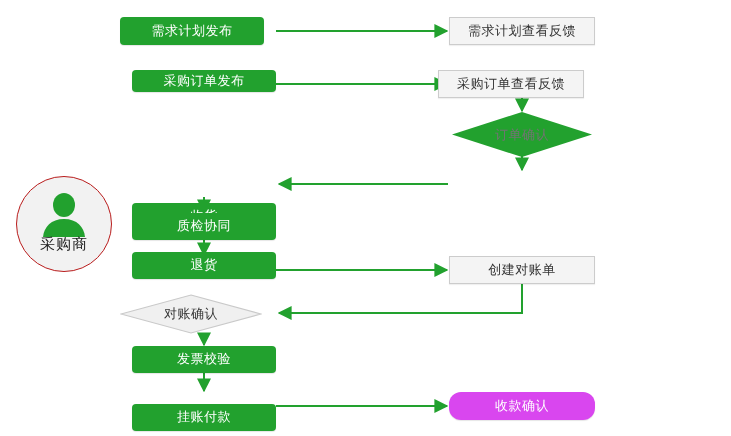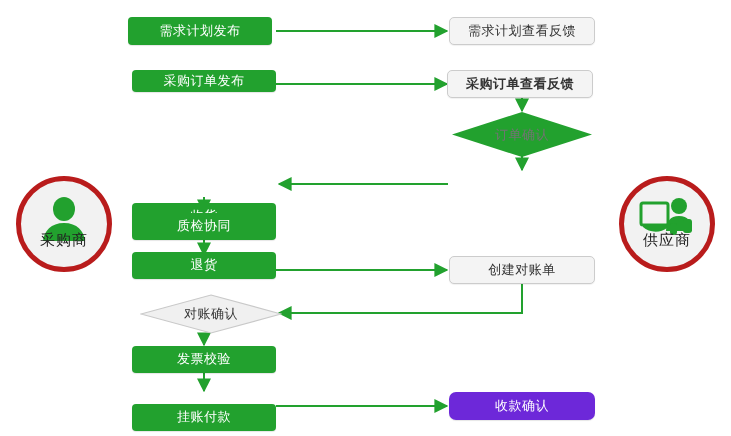--- a/index.html
+++ b/index.html
@@ -42,27 +42,27 @@
   .node.green {
     background: #22a12e;
     color: #ffffff;
     border-radius: 4px;
     box-shadow: 0 1px 1px rgba(0,0,0,0.10);
   }
   .node.grey {
     background: #f4f4f4;
     color: #333333;
     border: 1px solid #cccccc;
-    border-radius: 5px;
+    border-radius: 0;
     box-shadow: 0 1px 1px rgba(0,0,0,0.06);
   }
   .node.red {
-    background: #6d28d9;
+    background: #d946ef;
     color: #ffffff;
-    border-radius: 7px;
+    border-radius: 12px;
     box-shadow: 0 1px 1px rgba(0,0,0,0.10);
   }
 
   
   .diamond {
     position: absolute;
     z-index: 3;
   }
   .diamond .dshape {
     position: absolute;
@@ -87,21 +87,21 @@
   .diamond.green .dlabel { color: #737373; }
   .diamond.grey .dlabel { color: #333333; }
 
   
   .actor {
     position: absolute;
     width: 96px;
     height: 96px;
     border-radius: 50%;
     background: #f2f2f2;
-    border: 5px solid #b91c1c;
+    border: 1px solid #b91c1c;
     box-sizing: border-box;
     z-index: 3;
     font-family: Liberation Mono, monospace;
   }
   .actor .glyph {
     position: absolute;
     left: 50%;
     top: 16px;
     transform: translateX(-50%);
   }
@@ -158,59 +158,46 @@
   <div class="actor" style="left:16px; top:176px;">
     <span class="glyph">
       <svg width="46" height="44" viewBox="0 0 46 44" xmlns="http://www.w3.org/2000/svg">
         <ellipse cx="23" cy="12" rx="11" ry="12" fill="#22a12e"></ellipse>
         <path d="M23 26 C 10 26 3 34 2 44 L 44 44 C 43 34 36 26 23 26 Z" fill="#22a12e"></path>
       </svg>
     </span>
     <span class="alabel">采购商</span>
   </div>
 
-  <div class="actor" style="left:619px; top:176px;">
-    <span class="glyph">
-      <svg width="56" height="44" viewBox="0 0 56 44" xmlns="http://www.w3.org/2000/svg">
-        <rect x="2" y="6" width="27" height="22" rx="2" fill="none" stroke="#22a12e" stroke-width="3"></rect>
-        <path d="M4 30 C 10 36 22 36 28 31 L 28 28 L 4 28 Z" fill="#22a12e"></path>
-        <circle cx="40" cy="9" r="8" fill="#22a12e"></circle>
-        <path d="M40 19 C 31 19 27 25 27 34 L 53 34 C 53 25 49 19 40 19 Z" fill="#22a12e"></path>
-        <rect x="44" y="22" width="9" height="14" rx="3" fill="#22a12e"></rect>
-        <rect x="31" y="26" width="7" height="12" rx="3" fill="#22a12e"></rect>
-      </svg>
-    </span>
-    <span class="alabel">供应商</span>
-  </div>
-
-  <div class="node green" style="left:128px; top:17px; width:144px; height:28px;">需求计划发布</div>
+
+  <div class="node green" style="left:120px; top:17px; width:144px; height:28px;">需求计划发布</div>
 
   <div class="node grey" style="left:449px; top:17px; width:146px; height:28px;">需求计划查看反馈</div>
 
   <div class="node green" style="left:132px; top:70px; width:144px; height:22px;">采购订单发布</div>
 
-  <div class="node grey" style="left:447px; top:70px; width:146px; height:28px;font-weight:bold;">采购订单查看反馈</div>
+  <div class="node grey" style="left:438px; top:70px; width:146px; height:28px;">采购订单查看反馈</div>
 
   <div class="diamond green" style="left:452px; top:112px; width:140px; height:45px;">
     <svg class="dshape" viewBox="0 0 140 45" preserveAspectRatio="none" xmlns="http://www.w3.org/2000/svg">
       <polygon points="70,0 140,22.5 70,45 0,22.5" fill="#22a12e"></polygon>
     </svg>
     <span class="dlabel">订单确认</span>
   </div>
 
 
   <div class="node green" style="left:132px; top:171px; width:144px; height:27px;margin-top:32px;">收货</div>
 
   <div class="node green" style="left:132px; top:213px; width:144px; height:27px;text-align:center;">质检协同</div>
 
   <div class="node green" style="left:132px; top:252px; width:144px; height:27px;">退货</div>
 
   <div class="node grey" style="left:449px; top:256px; width:146px; height:28px;">创建对账单</div>
 
-  <div class="diamond grey" style="left:140px; top:294px; width:142px; height:40px;">
+  <div class="diamond grey" style="left:120px; top:294px; width:142px; height:40px;">
     <svg class="dshape" viewBox="0 0 142 40" preserveAspectRatio="none" xmlns="http://www.w3.org/2000/svg">
       <polygon points="71,1 141,20 71,39 1,20" fill="#f0f0f0" stroke="#c9c9c9" stroke-width="1.2"></polygon>
     </svg>
     <span class="dlabel">对账确认</span>
   </div>
 
   <div class="node green" style="left:132px; top:346px; width:144px; height:27px;text-align:right;">发票校验</div>
 
   <div class="node green" style="left:132px; top:392px; width:144px; height:27px;margin-top:12px;">挂账付款</div>
 

